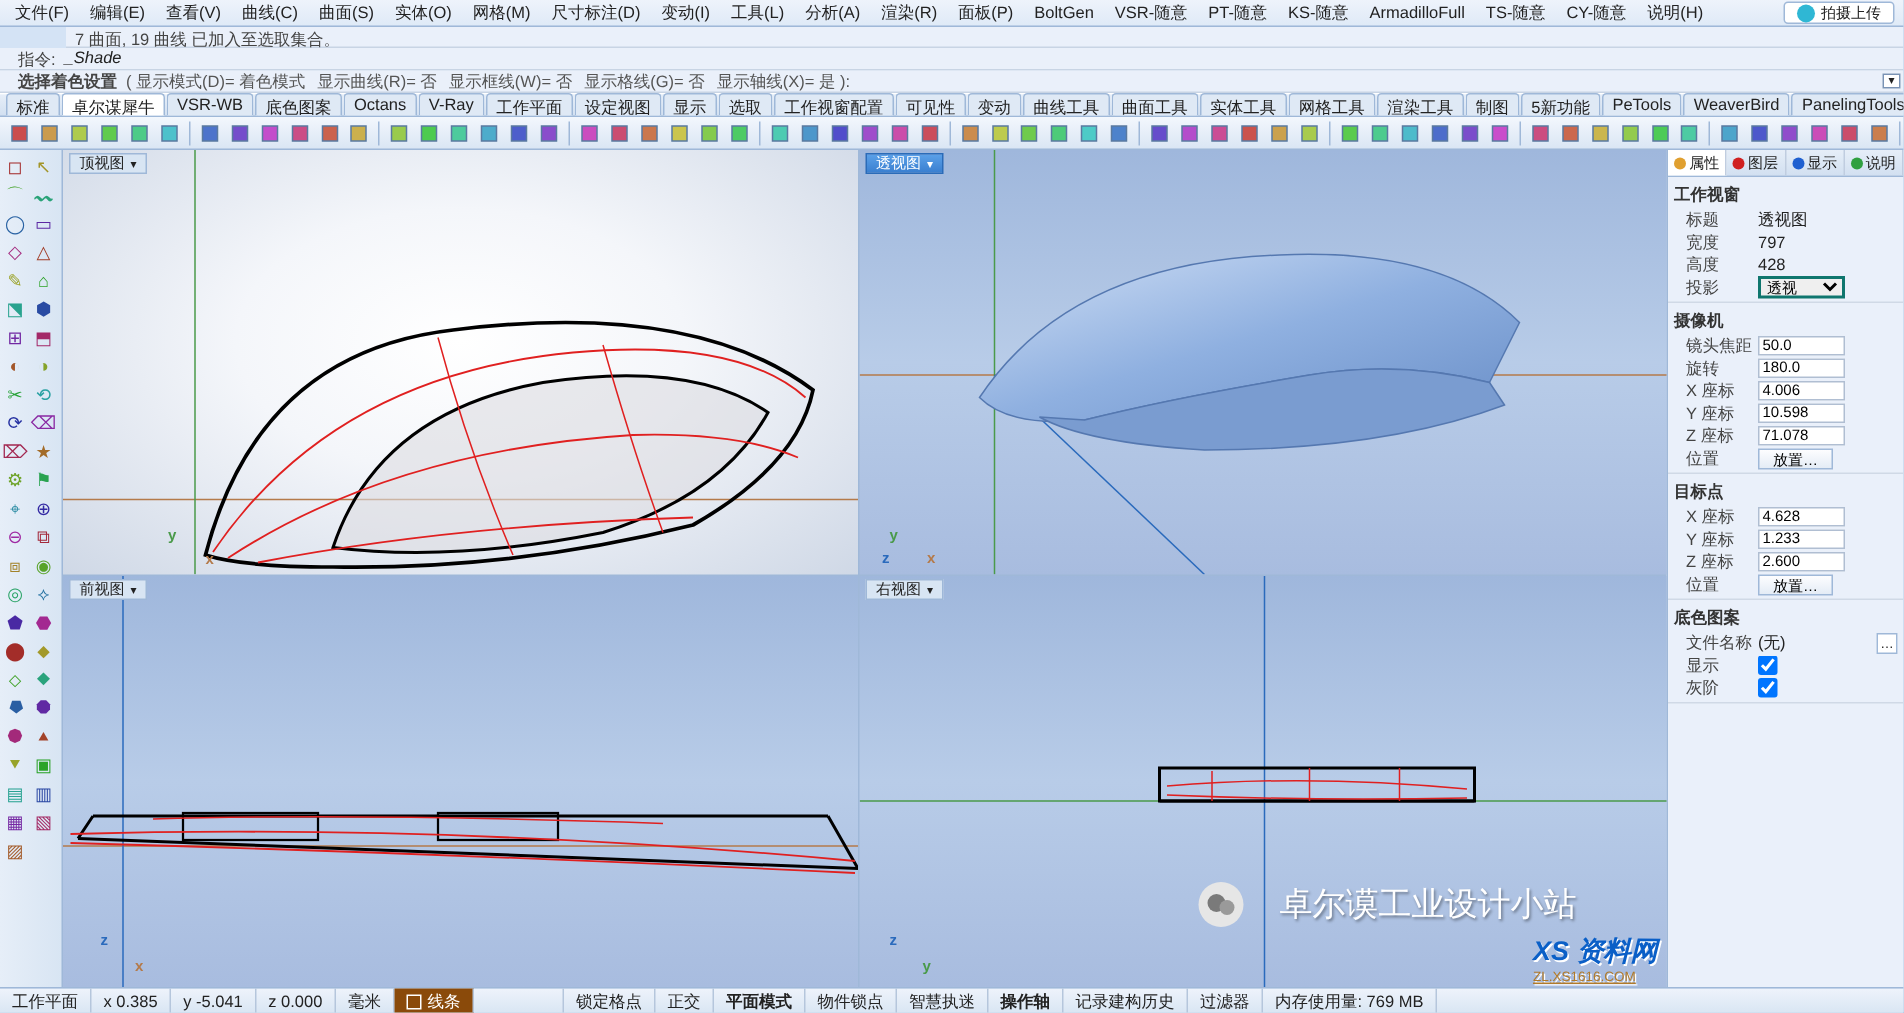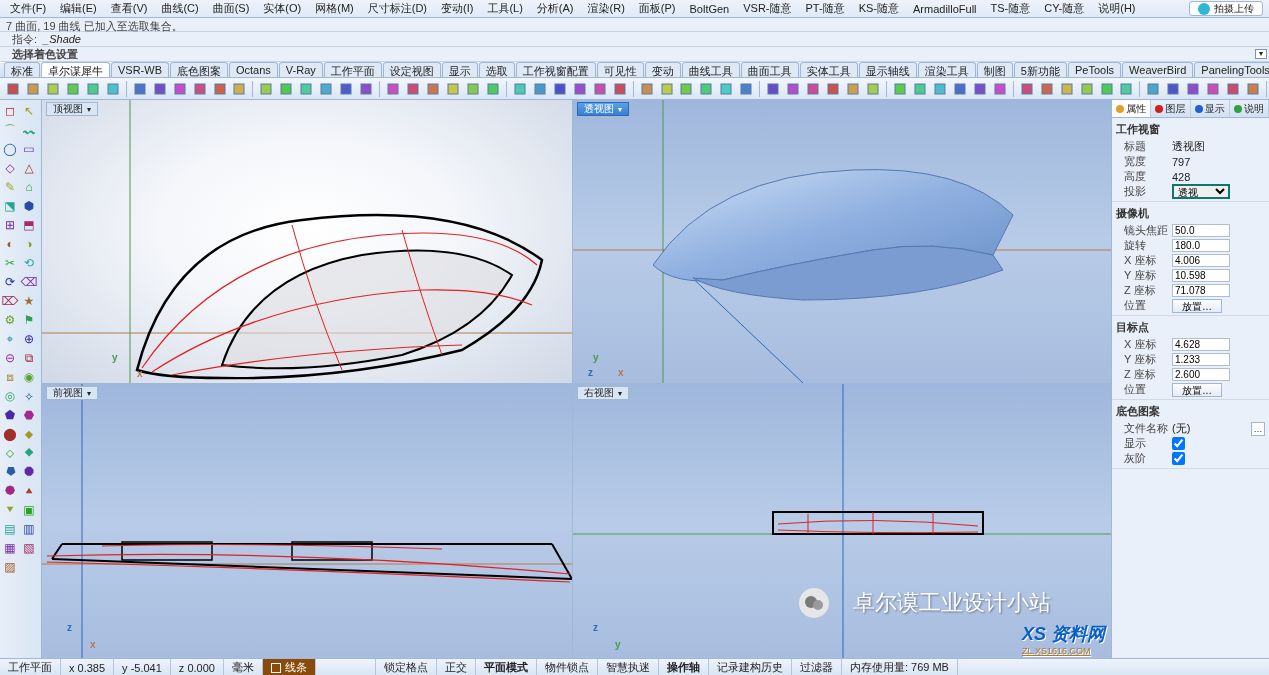--- a/index.html
+++ b/index.html
@@ -1,21 +1,21 @@
 <!DOCTYPE html>
 <html><head>
 <meta charset="utf-8">
 <style>
 * { margin: 0; padding: 0; box-sizing: border-box; font-family: "Microsoft YaHei", SimSun, sans-serif; }
 html, body { width: 1269px; height: 675px; overflow: hidden; background: #d4e3f5; font-size: 11px; color: #222; }
 .menubar { background: linear-gradient(#eef3fb,#dfeaf7); border-bottom: 1px solid #9fb8d8; height: 18px; display: flex; align-items: center; padding-left: 4px; gap: 2px; }
 .menubar .item { padding: 1px 6px; cursor: default; white-space: nowrap; font-size: 11px; }
 .upload-btn { margin-left: auto; margin-right: 6px; background: #fff; border: 1px solid #9fb8d8; border-radius: 3px; padding: 0 8px; height: 15px; font-size: 10px; display: flex; align-items: center; gap: 4px; }
 .upload-btn .cloud { width: 12px; height: 12px; background: #2fb7d4; border-radius: 50%; }
-.history { font-size: 11px; padding: 1px 6px; color: #444; border-bottom: 1px solid #c8d4e4; background: #eaf0fa; height: 14px; }
+.history { font-size: 11px; padding: 1px 6px; color: #444; border-bottom: 1px solid #c8d4e4; background: #eaf0fa; height: 14px; margin-left: 44px; }
 .cmdline { display: flex; align-items: center; background: #eaf0fa; border-bottom: 1px solid #c8d4e4; height: 15px; padding-left: 12px; font-size: 11px; position: relative; }
 .cmdline .lbl { color: #444; margin-right: 6px; }
 .cmdline .opts span { margin-right: 8px; color: #555; }
 .cmdline .drop { position: absolute; right: 2px; top: 2px; width: 12px; height: 10px; border: 1px solid #7a93b5; background: #fff; font-size: 8px; text-align: center; line-height: 8px; }
 .tabbar { background: linear-gradient(#e6eef8,#d2e0f1); border-top: 1px solid #fff; border-bottom: 1px solid #9fb8d8; height: 16px; display: flex; align-items: flex-end; padding-left: 4px; }
 .tabbar .tab { padding: 1px 6px 0 6px; border: 1px solid #9fb8d8; border-bottom: none; background: #dfe9f5; margin-right: 1px; border-radius: 3px 3px 0 0; font-size: 11px; height: 15px; white-space: nowrap; }
 .tabbar .tab.active { background: #fff; }
 .toolbar-main { height: 22px; background: linear-gradient(#f3f7fd,#dae6f4); border-bottom: 1px solid #9fb8d8; display: flex; align-items: center; padding-left: 4px; gap: 2px; }
 .toolbar-main .tbtn { width: 18px; height: 18px; border: 1px solid transparent; border-radius: 2px; display: flex; align-items: center; justify-content: center; }
 .toolbar-main .sep { width: 1px; height: 16px; background: #9fb8d8; margin: 0 2px; }
@@ -86,41 +86,44 @@
   </div>
 </div>
 
 <div class="history">7 曲面, 19 曲线 已加入至选取集合。</div>
 <div class="cmdline">
   <span class="lbl">指令:</span>
   <span style="font-style:italic">_Shade</span>
 </div>
 <div class="cmdline">
   <span class="lbl" style="font-weight:bold">选择着色设置</span>
+  <span class="opts">
+    <span>( 显示模式(D)= 着色模式</span><span>显示曲线(R)= 否</span><span>显示框线(W)= 否</span><span>显示格线(G)= 否</span><span>显示轴线(X)= 是 ):</span>
+  </span>
   <span class="drop">▾</span>
 </div>
 
 <div class="tabbar">
   <div class="tab">标准</div>
   <div class="tab active">卓尔谋犀牛</div>
   <div class="tab">VSR-WB</div>
   <div class="tab">底色图案</div>
   <div class="tab">Octans</div>
   <div class="tab">V-Ray</div>
   <div class="tab">工作平面</div>
   <div class="tab">设定视图</div>
   <div class="tab">显示</div>
   <div class="tab">选取</div>
   <div class="tab">工作视窗配置</div>
   <div class="tab">可见性</div>
   <div class="tab">变动</div>
   <div class="tab">曲线工具</div>
   <div class="tab">曲面工具</div>
   <div class="tab">实体工具</div>
-  <div class="tab">显示轴线</div>
+  <div class="tab">网格工具</div>
   <div class="tab">渲染工具</div>
   <div class="tab">制图</div>
   <div class="tab">5新功能</div>
   <div class="tab">PeTools</div>
   <div class="tab">WeaverBird</div>
   <div class="tab">PanelingTools</div>
 
 </div>
 
 <div class="toolbar-main">

